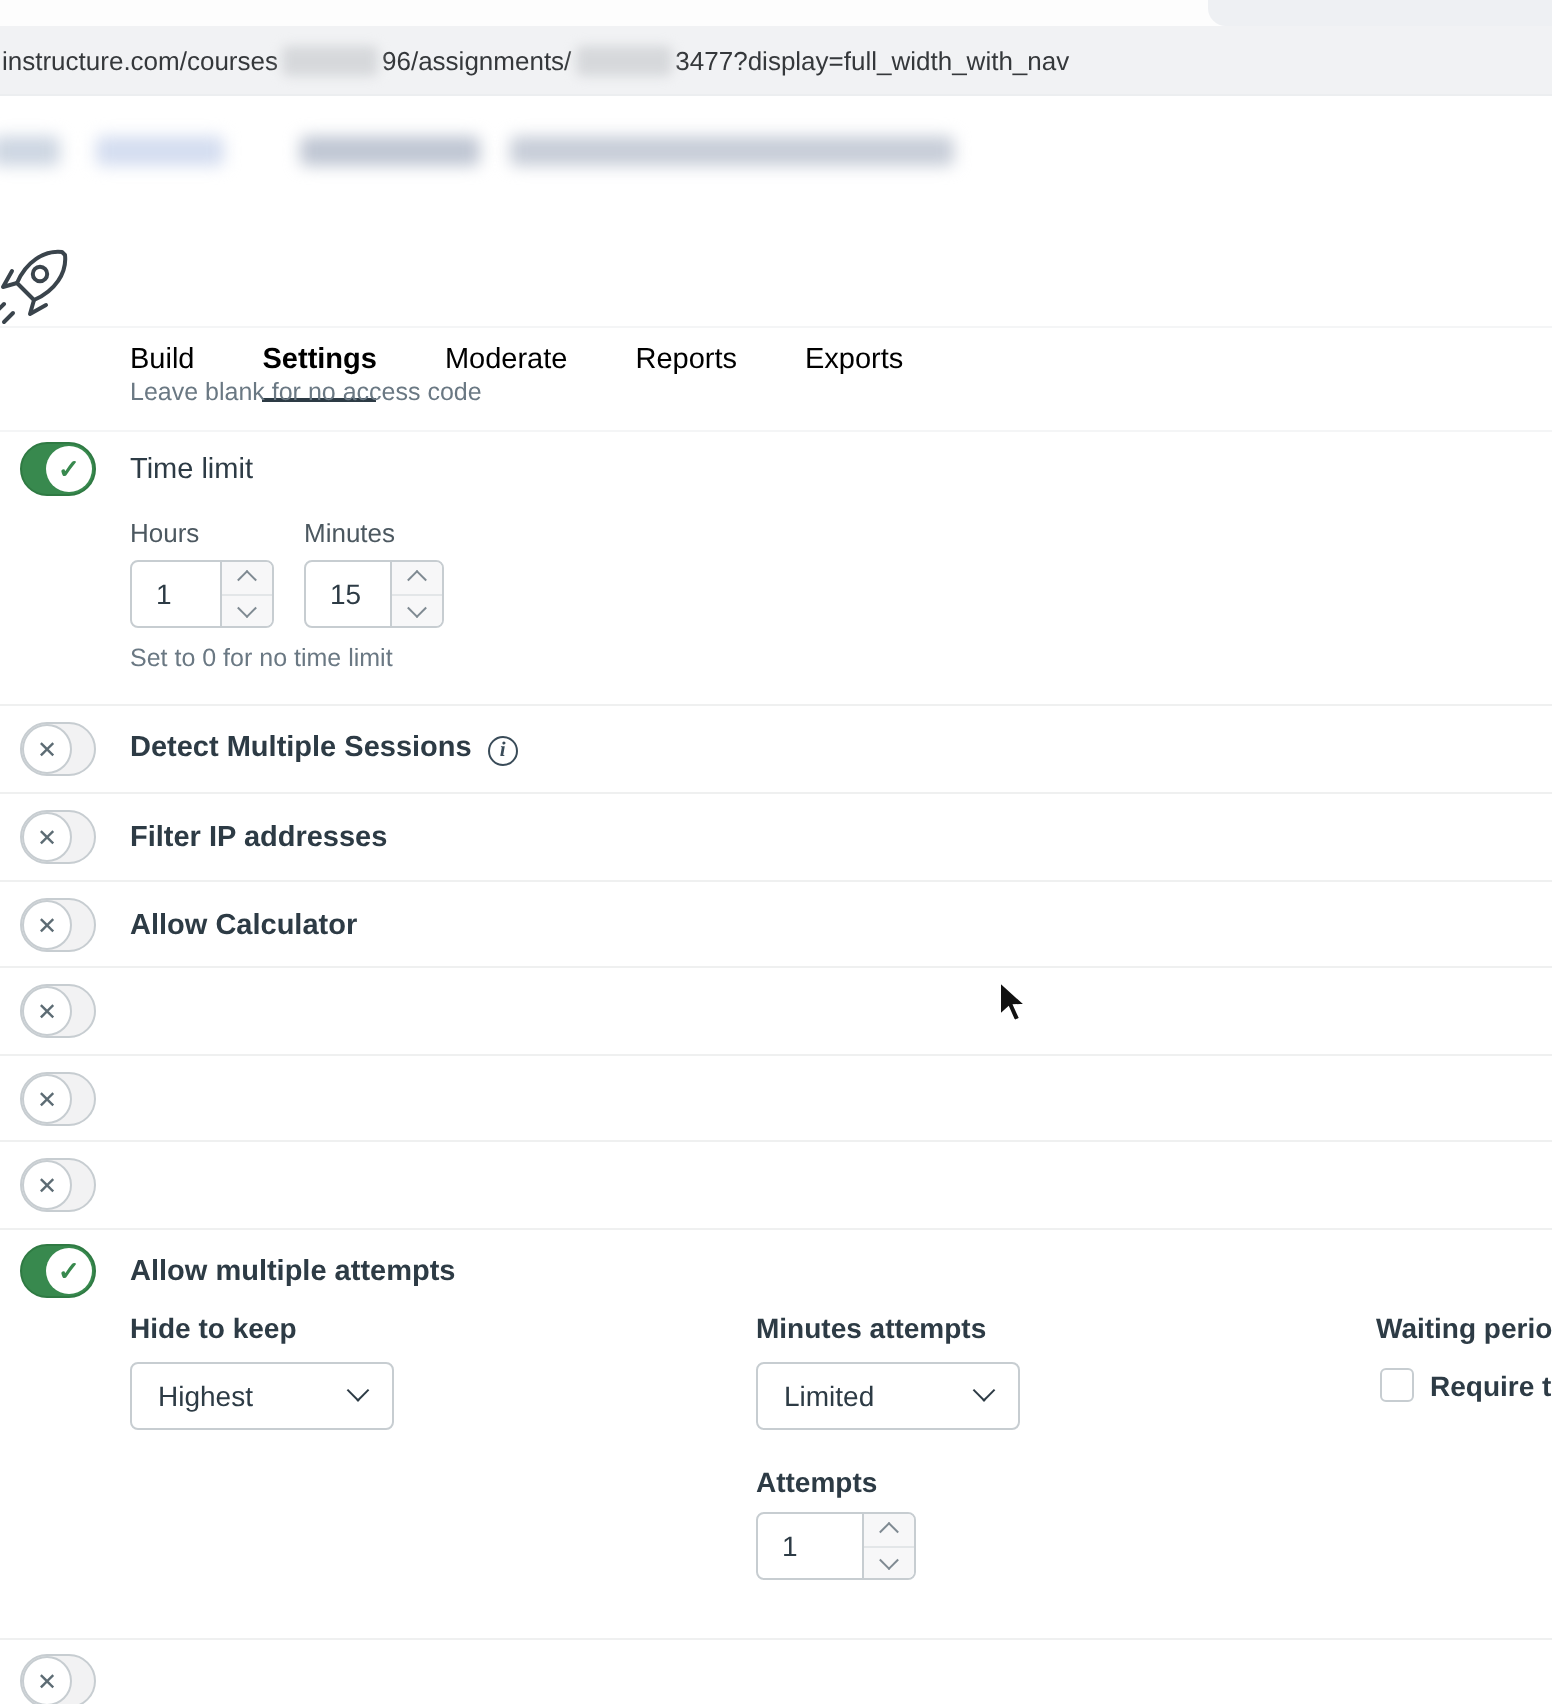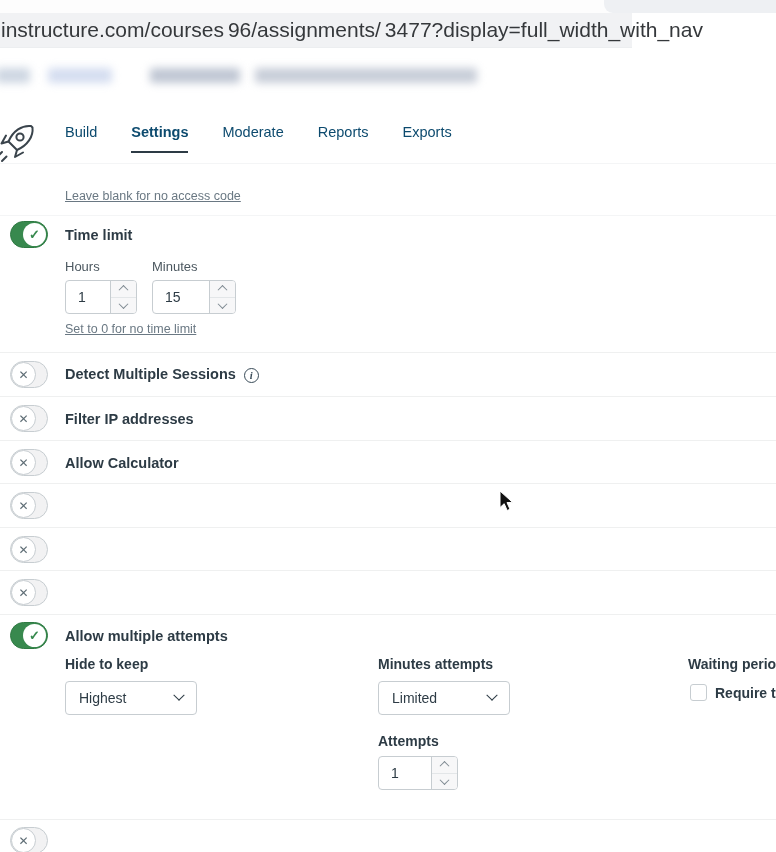--- a/index.html
+++ b/index.html
@@ -7,45 +7,45 @@
   body {
     position:relative; overflow:hidden; background:#ffffff;
     font-family:"Liberation Sans", sans-serif; color:#2d3b45;
   }
   .abs { position:absolute; }
 
   
   .browser-top { top:0; left:0; width:776px; height:13px; background:#fdfdfd; }
   .tab-gap { top:0; left:604px; width:172px; height:13px; background:#eef0f3; border-bottom-left-radius:9px; }
   .url-bar {
-    top:13px; left:0; width:632px; height:35px; background:#f1f2f4;
-    display:flex; align-items:center; font-size:21px; color:#35383b;
+    top:13px; left:0; width:776px; height:35px; background:#f1f2f4;
+    display:flex; align-items:center; font-size:13px; color:#35383b;
     padding-left:1px; white-space:nowrap; border-bottom:1px solid #eceef0;
   }
   .url-redact { display:inline-block; width:48px; height:15px; background:#d6d8db; border-radius:3px; filter:blur(3px); margin:0 2px; }
 
   
   .crumb { height:15px; border-radius:3px; filter:blur(4px); }
   .crumb-1 { top:68px; left:-4px;  width:34px;  background:#cdd6e2; }
   .crumb-2 { top:68px; left:48px;  width:64px;  background:#d4ddf0; }
   .crumb-3 { top:68px; left:150px; width:90px;  background:#bfc6d3; }
   .crumb-4 { top:68px; left:255px; width:222px; background:#c7cdd8; }
 
   
   .rocket { top:119px; left:-8px; width:48px; height:46px; }
   .tabs { top:124px; left:65px; display:flex; gap:34px; font-size:14.5px; }
-  .tab { color:#0c4a6e; padding-bottom:11px; cursor:pointer; }
+  .tab { color:#000000; padding-bottom:11px; cursor:pointer;margin-top:48px; }
   .tab.active { font-weight:bold; border-bottom:2px solid #2d3b45; }
 
   .divider { left:0; width:776px; height:1px; }
   .div-soft  { background:rgba(45,59,69,0.05); }
   .div-hair  { background:rgba(45,59,69,0.08); }
 
   
-  .hint { font-size:12.5px; color:#6a7883;text-decoration:underline; }
+  .hint { font-size:12.5px; color:#6a7883; }
   .row-label { font-size:14.5px; color:#2d3b45;font-weight:bold; }
   .field-label { font-size:14px; font-weight:bold; color:#2d3b45; }
   .sub-label { font-size:13px; color:#4c5860; }
 
   
   .toggle { width:38px; height:27px; border-radius:14px; position:relative; cursor:pointer; flex-shrink:0; }
   .toggle.on  { background:#38894e; border:1px solid #2f7a43; }
   .toggle.off { background:#f2f2f3; border:1px solid #c7cdd1; }
   .knob {
     position:absolute; top:1px; width:23px; height:23px; border-radius:50%;
@@ -125,36 +125,36 @@
 </div>
 <div class="abs divider div-soft" style="top:163px"></div>
 
 <div class="abs hint" style="top:189px; left:65px">Leave blank for no access code</div>
 <div class="abs divider div-soft" style="top:215px"></div>
 
 <div class="abs toggle-row" style="top:221px">
   <div class="toggle on">
     <div class="knob">✓</div>
   </div>
-  <div class="row-label" style="font-weight:bold">Time limit</div>
+  <div class="row-label" style="font-weight:normal">Time limit</div>
 </div>
 <div class="abs sub-label" style="top:259px; left:65px">Hours</div>
 <div class="abs sub-label" style="top:259px; left:152px">Minutes</div>
 <div class="abs stepper" style="top:280px; left:65px; width:72px">
   <div class="val" style="flex:1">1</div>
   <div class="btns">
     <div class="sbtn">
         <div class="chev-up"></div>
       </div>
     <div class="sbtn">
         <div class="chev-dn"></div>
       </div>
   </div>
 </div>
-<div class="abs stepper" style="top:280px; left:152px; width:84px">
+<div class="abs stepper" style="top:280px; left:152px; width:70px">
   <div class="val" style="flex:1">15</div>
   <div class="btns">
     <div class="sbtn">
         <div class="chev-up"></div>
       </div>
     <div class="sbtn">
         <div class="chev-dn"></div>
       </div>
   </div>
 </div>

